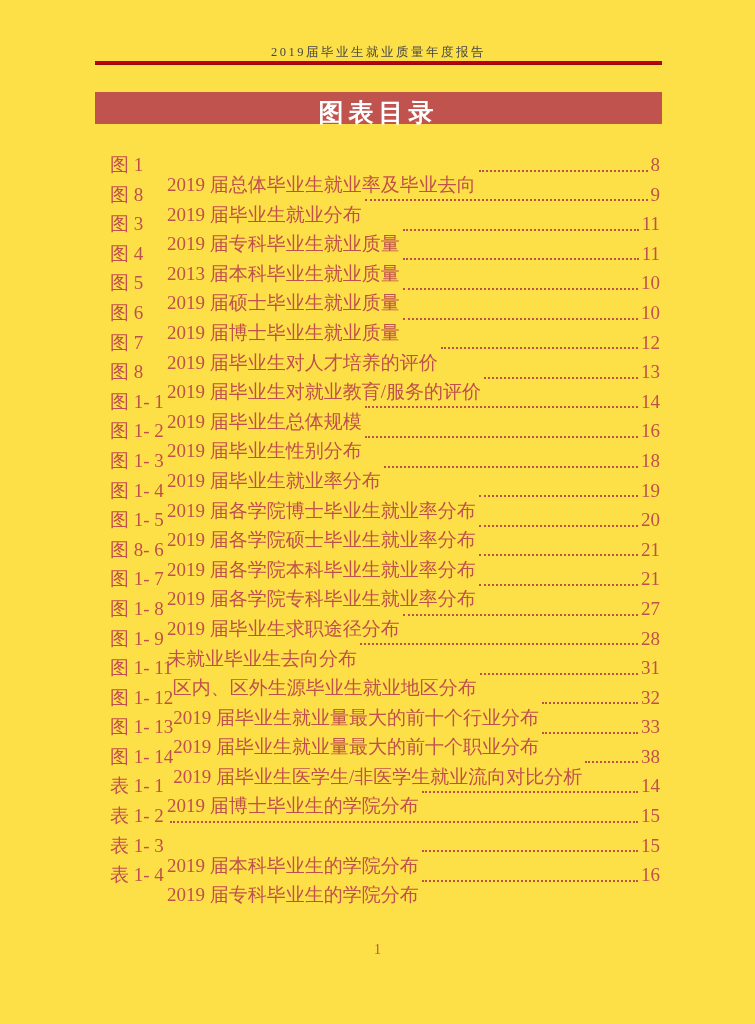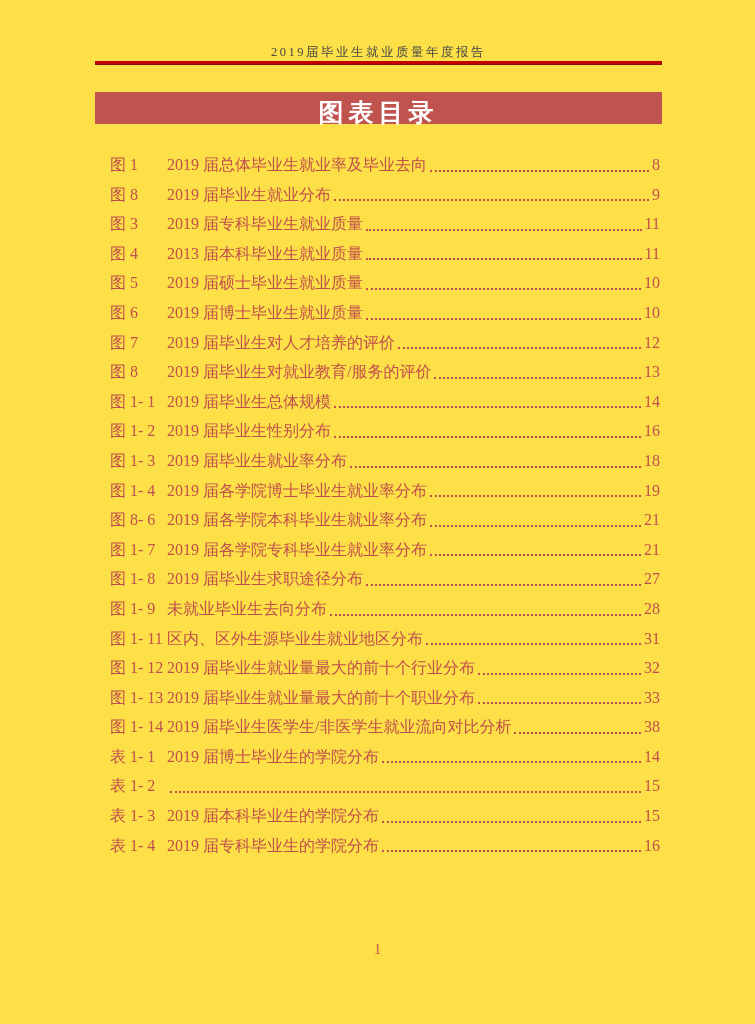--- a/index.html
+++ b/index.html
@@ -34,26 +34,26 @@
     font-family:"Liberation Sans","DejaVu Sans",sans-serif;
     font-weight:bold;font-size:25px;letter-spacing:5px;
     text-align:center;line-height:40px;
   }
   .toc{
     position:absolute;top:150px;left:110px;width:550px;
   }
   .toc-row{
     display:flex;
     height:29.6px;line-height:29.6px;
-    font-size:16px;
+    font-size:19px;
     color:var(--accent);
     white-space:nowrap;
   }
   .toc-row .lbl{min-width:57px;flex:0 0 auto;}
-  .toc-row .ttl{flex:0 0 auto;}
+  .toc-row .ttl{flex:0 0 auto;margin-top:20px;}
   .toc-row .leader{
     flex:1 1 auto;
     align-self:flex-end;
     border-bottom:2px dotted var(--accent);
     margin:0 3px 8px 3px;
     min-width:10px;
   }
   .toc-row .pg{flex:0 0 auto;text-align:right;}
   .page-number{
     position:absolute;top:942px;left:0;width:755px;
@@ -139,20 +139,26 @@
         <span class="leader"></span>
         <span class="pg">18</span>
       </div>
       <div class="toc-row">
         <span class="lbl">图 1- 4</span>
         <span class="ttl">2019 届各学院博士毕业生就业率分布</span>
         <span class="leader"></span>
         <span class="pg">19</span>
       </div>
       <div class="toc-row">
+        <span class="lbl">图 1- 5</span>
+        <span class="ttl">2019 届各学院硕士毕业生就业率分布</span>
+        <span class="leader"></span>
+        <span class="pg">20</span>
+      </div>
+      <div class="toc-row">
         <span class="lbl">图 8- 6</span>
         <span class="ttl">2019 届各学院本科毕业生就业率分布</span>
         <span class="leader"></span>
         <span class="pg">21</span>
       </div>
       <div class="toc-row">
         <span class="lbl">图 1- 7</span>
         <span class="ttl">2019 届各学院专科毕业生就业率分布</span>
         <span class="leader"></span>
         <span class="pg">21</span>

